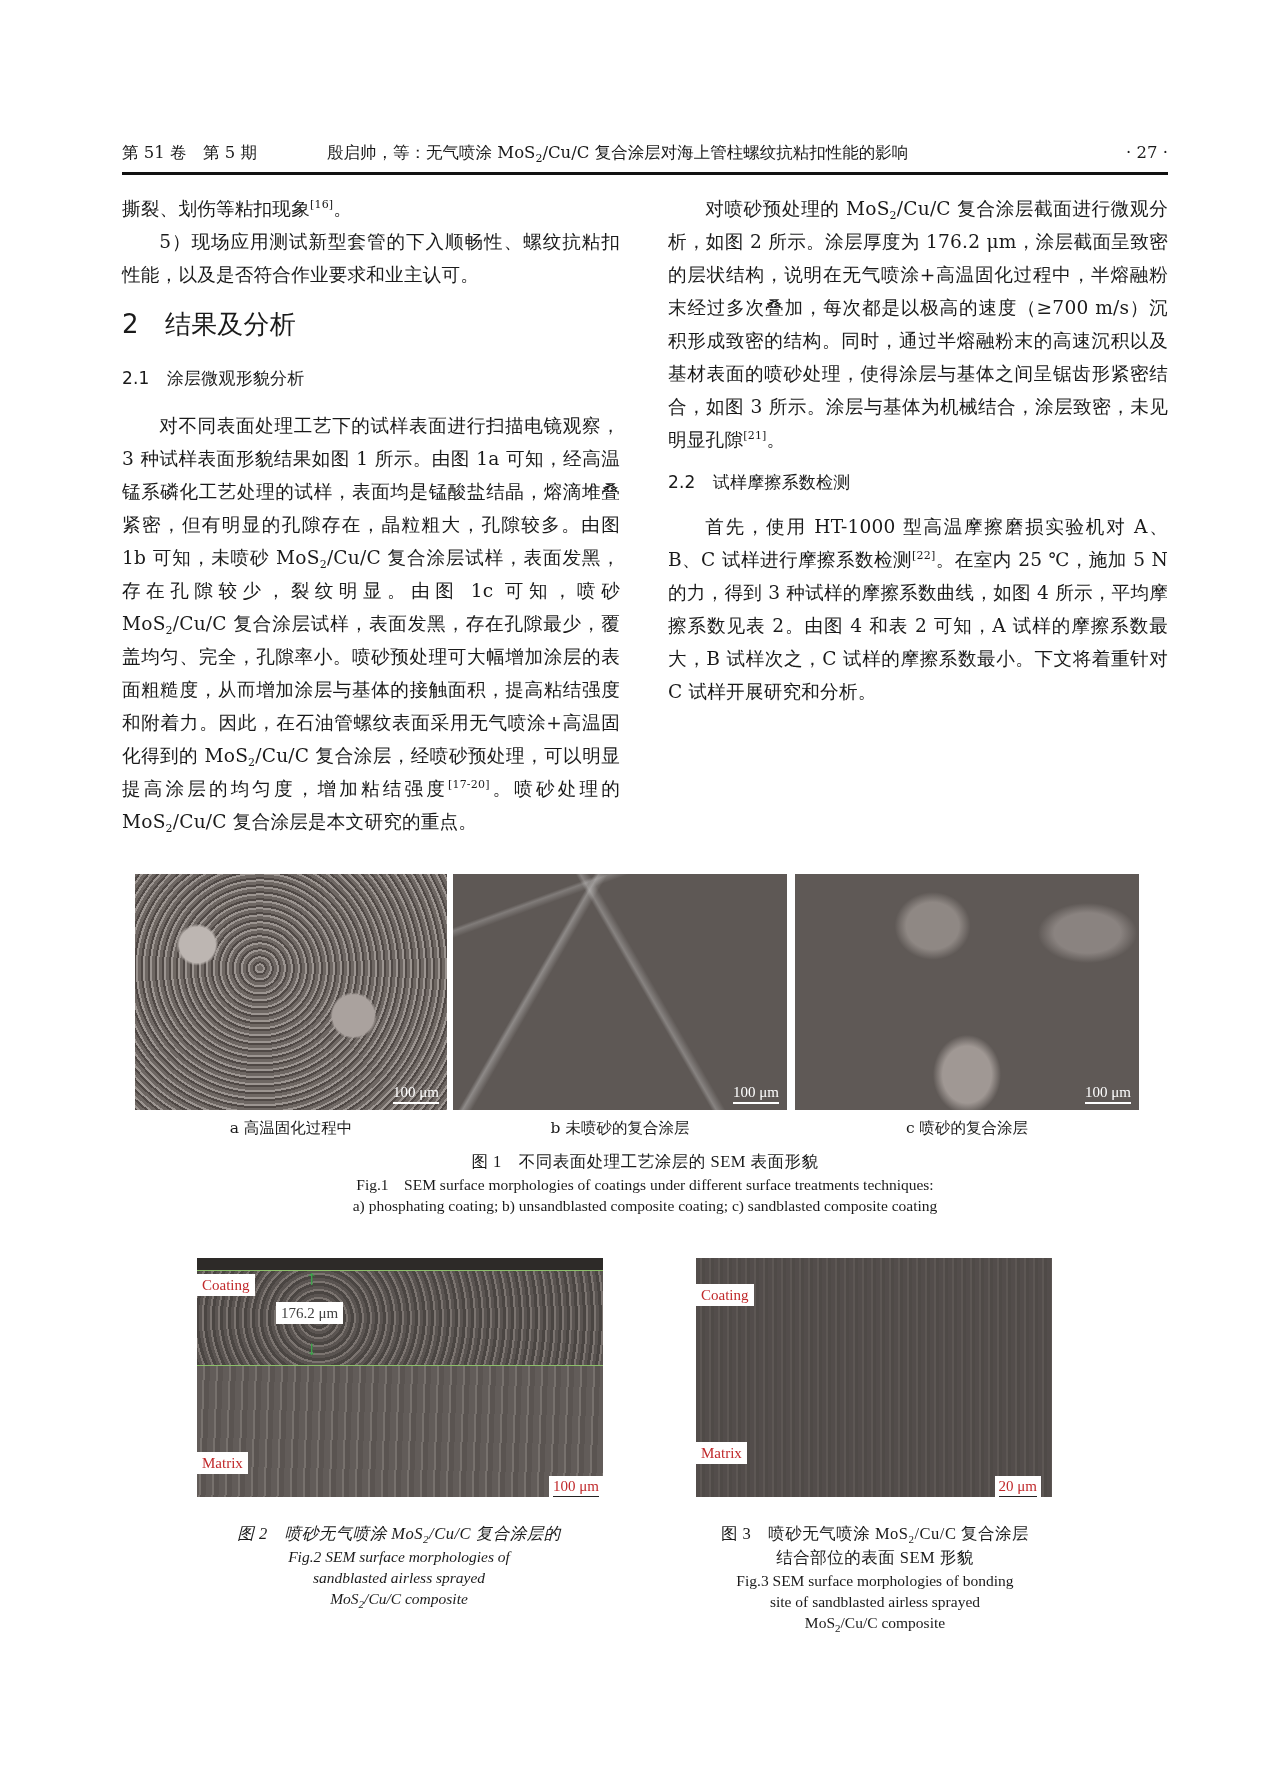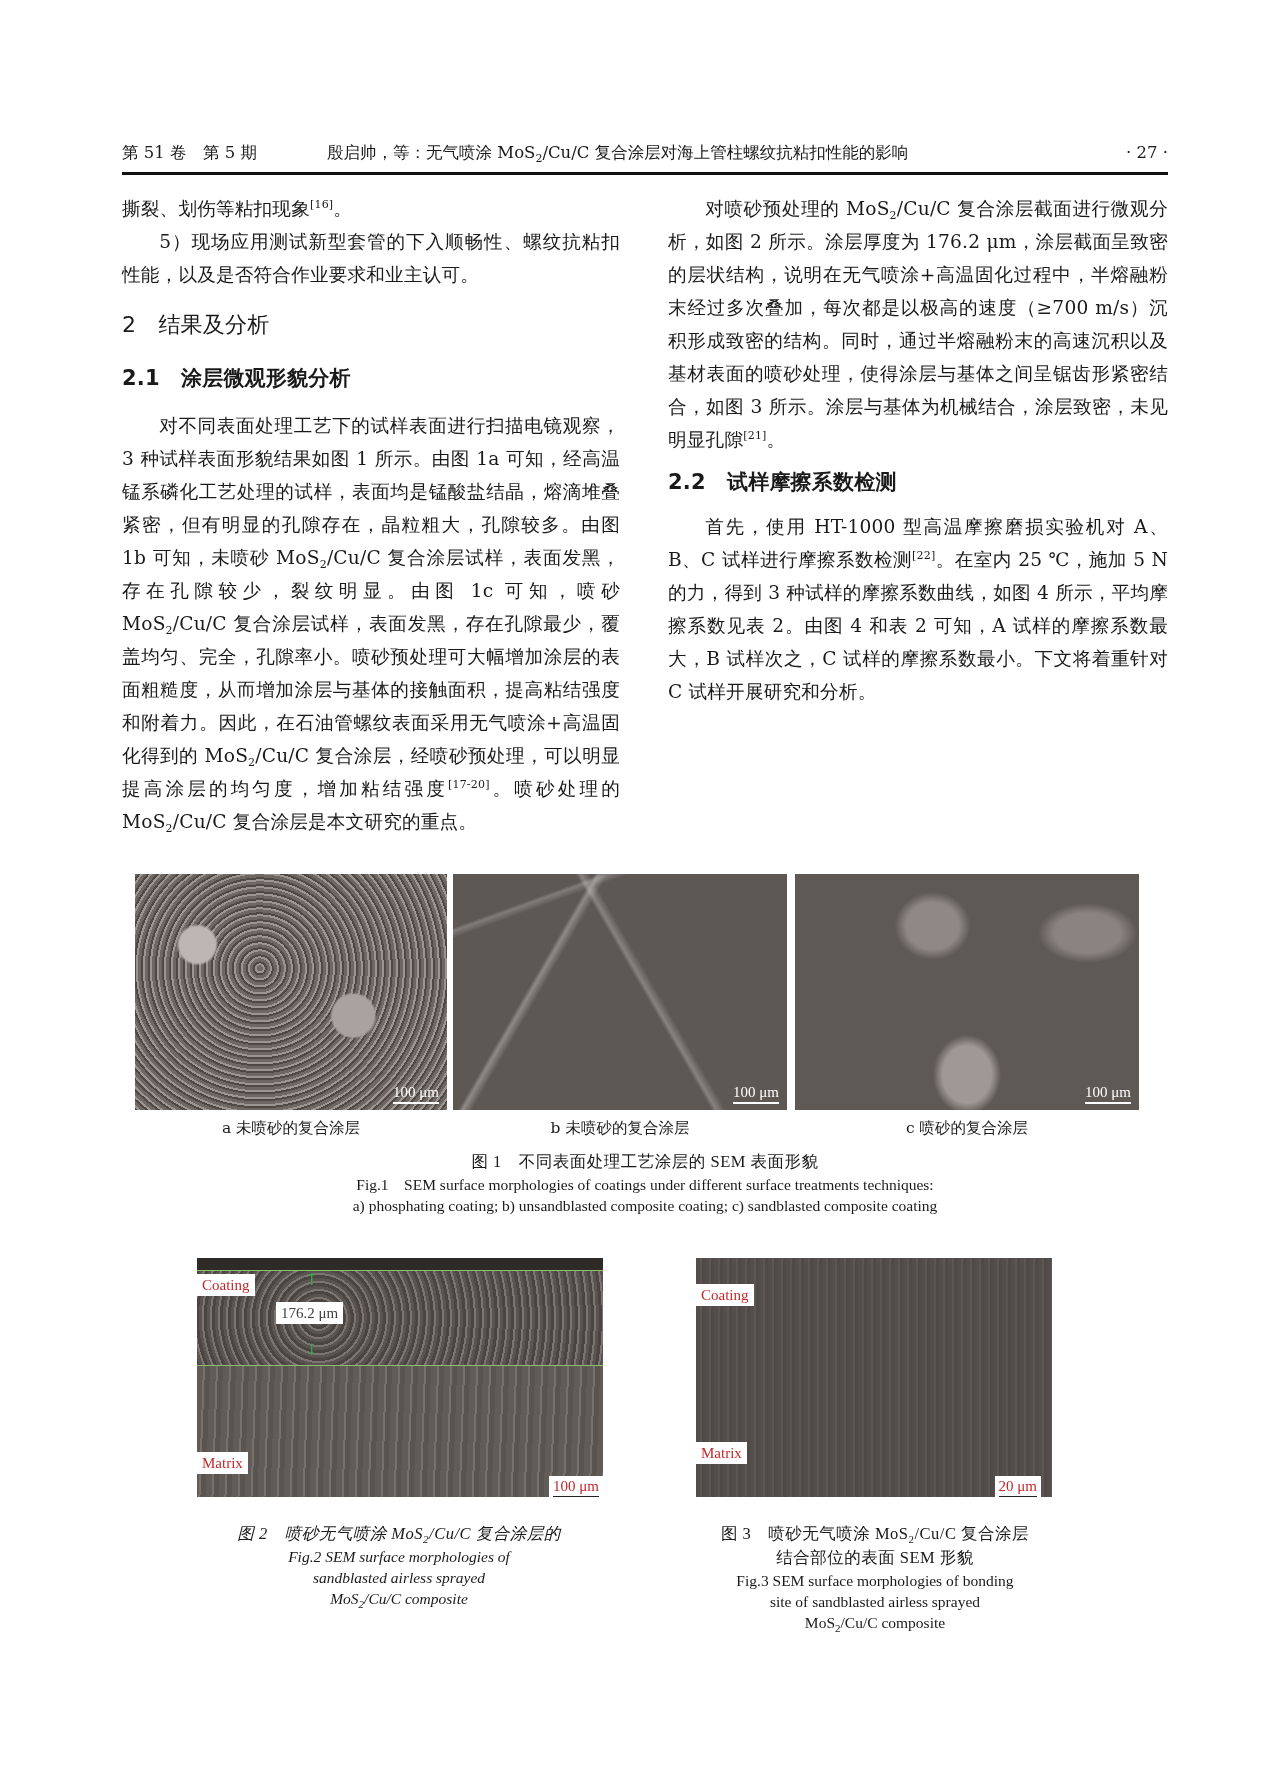--- a/index.html
+++ b/index.html
@@ -9,22 +9,22 @@
   .hdr { top: 138px; left: 122px; width: 1046px; height: 30px; font-size: 16.5px; line-height: 30px; }
   .hdr .l { position: absolute; left: 0; }
   .hdr .c { position: absolute; left: 205px; }
   .hdr .r { position: absolute; right: 0; }
   .rule { top: 172px; left: 122px; width: 1046px; height: 3px; background: #111; }
   .col { font-size: 18.6px; line-height: 33px; text-align: justify; letter-spacing: 0.2px; }
   .col p { margin: 0; }
   .ind { text-indent: 2em; }
   sup { font-size: 11px; line-height: 0; vertical-align: 7px; }
   sub { font-size: 11px; line-height: 0; vertical-align: -4px; }
-  .h1 { font-family: "DejaVu Sans", "Liberation Sans", sans-serif; font-size: 22px; font-weight: normal; }
-  .h2 { font-family: "DejaVu Sans", "Liberation Sans", sans-serif; font-size: 21px; font-weight: bold; }
+  .h1 { font-family: "DejaVu Sans", "Liberation Sans", sans-serif; font-size: 26px; font-weight: normal; }
+  .h2 { font-family: "DejaVu Sans", "Liberation Sans", sans-serif; font-size: 17px; font-weight: normal; }
   .img { position: absolute; overflow: hidden; }
   .sb { position: absolute; font-family: "Liberation Serif", serif; font-size: 15px; color: #fff; }
   .sb .bar { display: block; height: 2px; background: #fff; margin-top: 1px; }
   .sub-cap { position: absolute; font-size: 15.5px; text-align: center; }
   .cap { position: absolute; text-align: center; font-family: "Liberation Serif", serif; font-size: 15.5px; line-height: 21px; }
   .cap .zh { font-size: 16.5px; line-height: 24px; letter-spacing: 0.5px; }
   .lbl { position: absolute; background: #fff; color: #c0292b; font-family: "Liberation Serif", serif;
          font-size: 15px; padding: 0 5px; line-height: 22px; }
   .sbred { position: absolute; background: #fff; color: #c0292b; font-family: "Liberation Serif", serif; font-size: 15px;
            padding: 0 4px; line-height: 20px; }
@@ -61,21 +61,21 @@
 </div>
 <div class="img" style="left:453px; top:874px; width:334px; height:236px;
      background: linear-gradient(120deg, transparent 30%, rgba(230,230,230,0.35) 31%, transparent 33%), linear-gradient(60deg, transparent 55%, rgba(230,230,230,0.3) 56%, transparent 58%), linear-gradient(160deg, transparent 15%, rgba(230,230,230,0.25) 16%, transparent 18%), #5e5855;">
   <div class="sb" style="right:8px; bottom:6px;"><span>100 μm</span><span class="bar"></span></div>
 </div>
 <div class="img" style="left:795px; top:874px; width:344px; height:236px;
      background: radial-gradient(ellipse at 50% 85%, #a09894 0 10%, transparent 14%), radial-gradient(ellipse at 40% 22%, #8f8884 0 9%, transparent 13%), radial-gradient(ellipse at 85% 25%, #8a8380 0 8%, transparent 12%), #5f5956;">
   <div class="sb" style="right:8px; bottom:6px;"><span>100 μm</span><span class="bar"></span></div>
 </div>
 
-<div class="sub-cap" style="left:135px; top:1118px; width:312px;">a  未喷砂的复合涂层</div>
+<div class="sub-cap" style="left:135px; top:1118px; width:312px;">a  高温固化过程中</div>
 <div class="sub-cap" style="left:453px; top:1118px; width:334px;">b  未喷砂的复合涂层</div>
 <div class="sub-cap" style="left:795px; top:1118px; width:344px;">c  喷砂的复合涂层</div>
 
 <div class="cap" style="left:122px; top:1150px; width:1046px;text-align:center;">
   <div class="zh">图 1　不同表面处理工艺涂层的 SEM 表面形貌</div>
   <div>Fig.1　SEM surface morphologies of coatings under different surface treatments techniques:</div>
   <div>a) phosphating coating; b) unsandblasted composite coating; c) sandblasted composite coating</div>
 </div>
 
 <div class="img" style="left:197px; top:1258px; width:406px; height:239px; background:#5a5552;">

